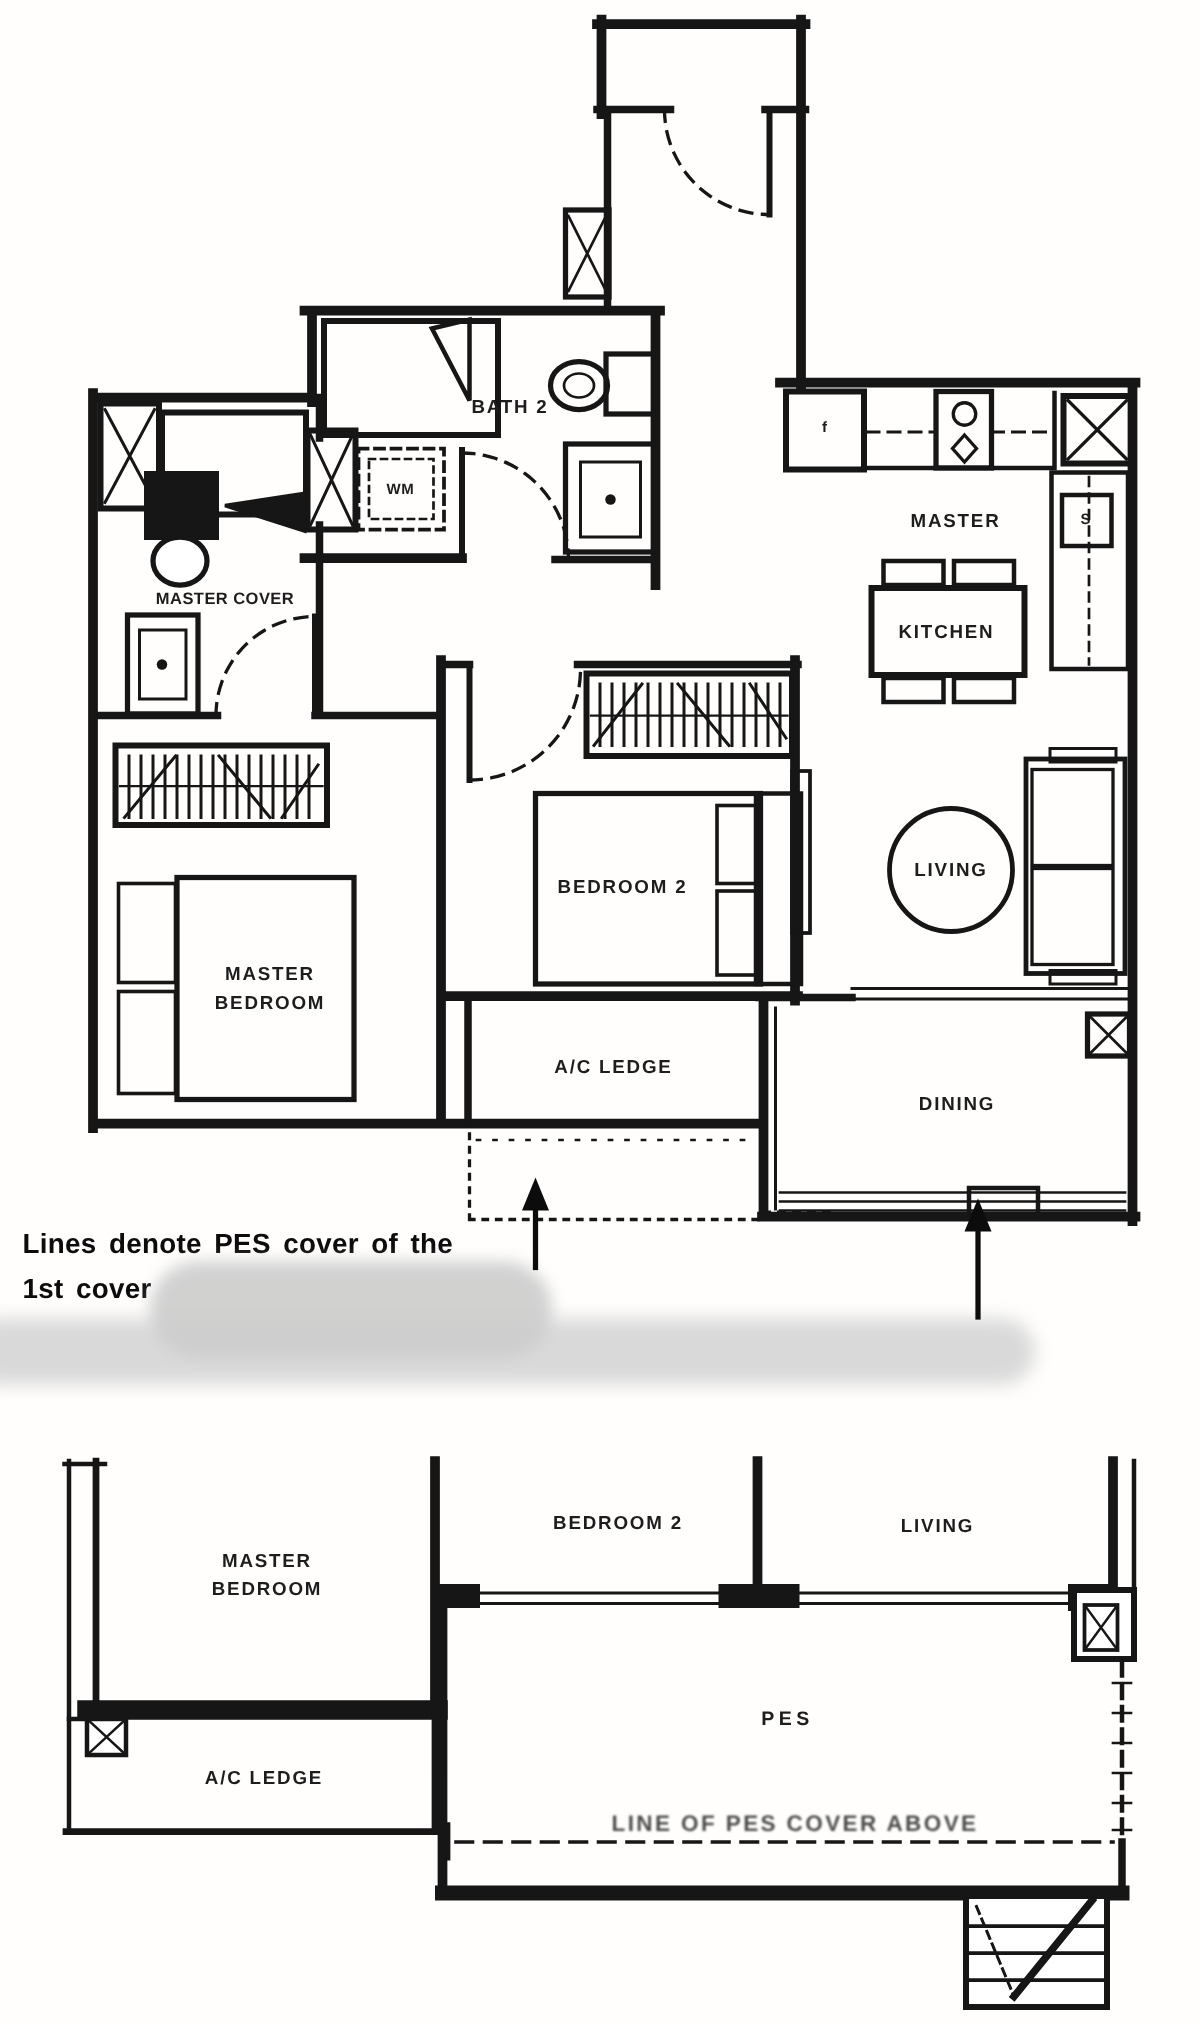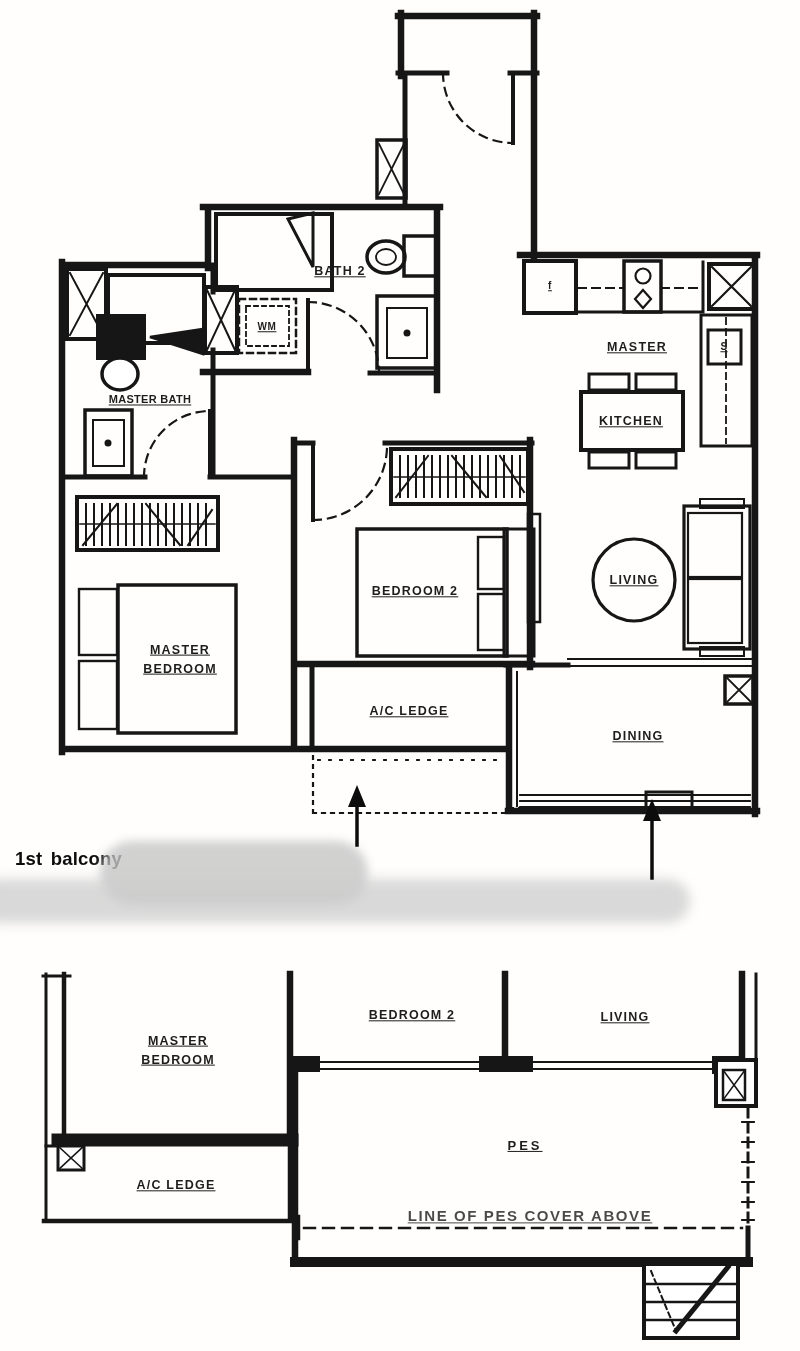--- a/index.html
+++ b/index.html
@@ -1,21 +1,21 @@
 <!DOCTYPE html>
 <html><head>
 <meta charset="utf-8">
 <style>
   html,body{margin:0;padding:0;background:#fff;}
   .stage{position:relative;width:800px;height:1351px;background:#fffefd;overflow:hidden;
          font-family:"Liberation Sans",sans-serif;}
   svg.plan{position:absolute;left:0;top:0;z-index:1;}
   .lbl{position:absolute;transform:translate(-50%,-50%);z-index:2;
        font-size:12.5px;font-weight:700;letter-spacing:1.2px;color:#1d1d1d;
-       white-space:pre-line;text-align:center;line-height:1.55;text-decoration:underline;}
+       white-space:pre-line;text-align:center;line-height:1.55;}
   .lbl.small{font-size:10px;letter-spacing:.5px;}
   .lbl.tiny{font-size:11px;letter-spacing:.3px;}
   .lbl.pes{font-size:13px;letter-spacing:3px;}
   .lbl.note-dashed{font-size:15px;letter-spacing:1.6px;filter:blur(.7px);opacity:.8;white-space:nowrap;}
   .ann{position:absolute;z-index:2;font-size:18.5px;font-weight:700;color:#0c0c0c;
        letter-spacing:.2px;word-spacing:3px;white-space:nowrap;}
   .blur{position:absolute;z-index:3;border-radius:34px;}
   #blur1{left:100px;top:841px;width:268px;height:64px;background:#c6c6c6;filter:blur(5px);opacity:.8;}
   #blur2{left:-25px;top:879px;width:715px;height:44px;background:#cdcdcd;filter:blur(6px);opacity:.75;}
   svg.overlay{position:absolute;left:0;top:0;z-index:4;}
@@ -188,42 +188,43 @@
     <g>
       <rect x="644" y="1264" width="94" height="74" stroke-width="4" fill="#ffffff"></rect>
       <path stroke-width="2.5" d="M644,1284 H738 M644,1302 H738 M644,1320 H738"></path>
       <path stroke-width="5" d="M728,1267 L676,1331"></path>
       <path stroke-width="2" stroke-dasharray="5 4" d="M651,1271 L676,1331"></path>
     </g>
   </g>
 </svg>
 
 <div class="lbl" style="left:340px;top:272px;">BATH 2</div>
-<div class="lbl tiny" style="left:150px;top:400px;">MASTER BATH</div>
+<div class="lbl tiny" style="left:150px;top:400px;">MASTER COVER</div>
 <div class="lbl small" style="left:267px;top:327px;">WM</div>
 <div class="lbl" style="left:637px;top:348px;">MASTER</div>
 <div class="lbl" style="left:631px;top:422px;">KITCHEN</div>
 <div class="lbl" style="left:634px;top:581px;">LIVING</div>
 <div class="lbl" style="left:415px;top:592px;">BEDROOM 2</div>
 <div class="lbl" style="left:180px;top:660px;">MASTER
 BEDROOM</div>
 <div class="lbl" style="left:409px;top:712px;">A/C LEDGE</div>
 <div class="lbl" style="left:638px;top:737px;">DINING</div>
 <div class="lbl small" style="left:550px;top:286px;">f</div>
 <div class="lbl small" style="left:724px;top:347px;">S</div>
 
 <div class="lbl" style="left:178px;top:1051px;">MASTER
 BEDROOM</div>
 <div class="lbl" style="left:412px;top:1016px;">BEDROOM 2</div>
 <div class="lbl" style="left:625px;top:1018px;">LIVING</div>
 <div class="lbl" style="left:176px;top:1186px;">A/C LEDGE</div>
 <div class="lbl pes" style="left:525px;top:1146px;">PES</div>
 <div class="lbl note-dashed" style="left:530px;top:1216px;">LINE OF PES COVER ABOVE</div>
 
-<div class="ann" style="left:15px;top:848px;">1st balcony</div>
+<div class="ann" style="left:15px;top:818px;">Lines denote PES cover of the</div>
+<div class="ann" style="left:15px;top:848px;">1st cover</div>
 
 <div class="blur" id="blur1"></div>
 <div class="blur" id="blur2"></div>
 
 <svg class="overlay" width="800" height="1351" viewBox="0 0 800 1351">
   <g stroke="#0c0c0c" fill="#0c0c0c" stroke-linecap="square">
     <path stroke-width="3.5" fill="none" d="M357,845 V798"></path>
     <polygon points="357,785 348,807 366,807" stroke="none"></polygon>
     <path stroke-width="3.5" fill="none" d="M652,878 V812"></path>
     <polygon points="652,799 643,821 661,821" stroke="none"></polygon>

